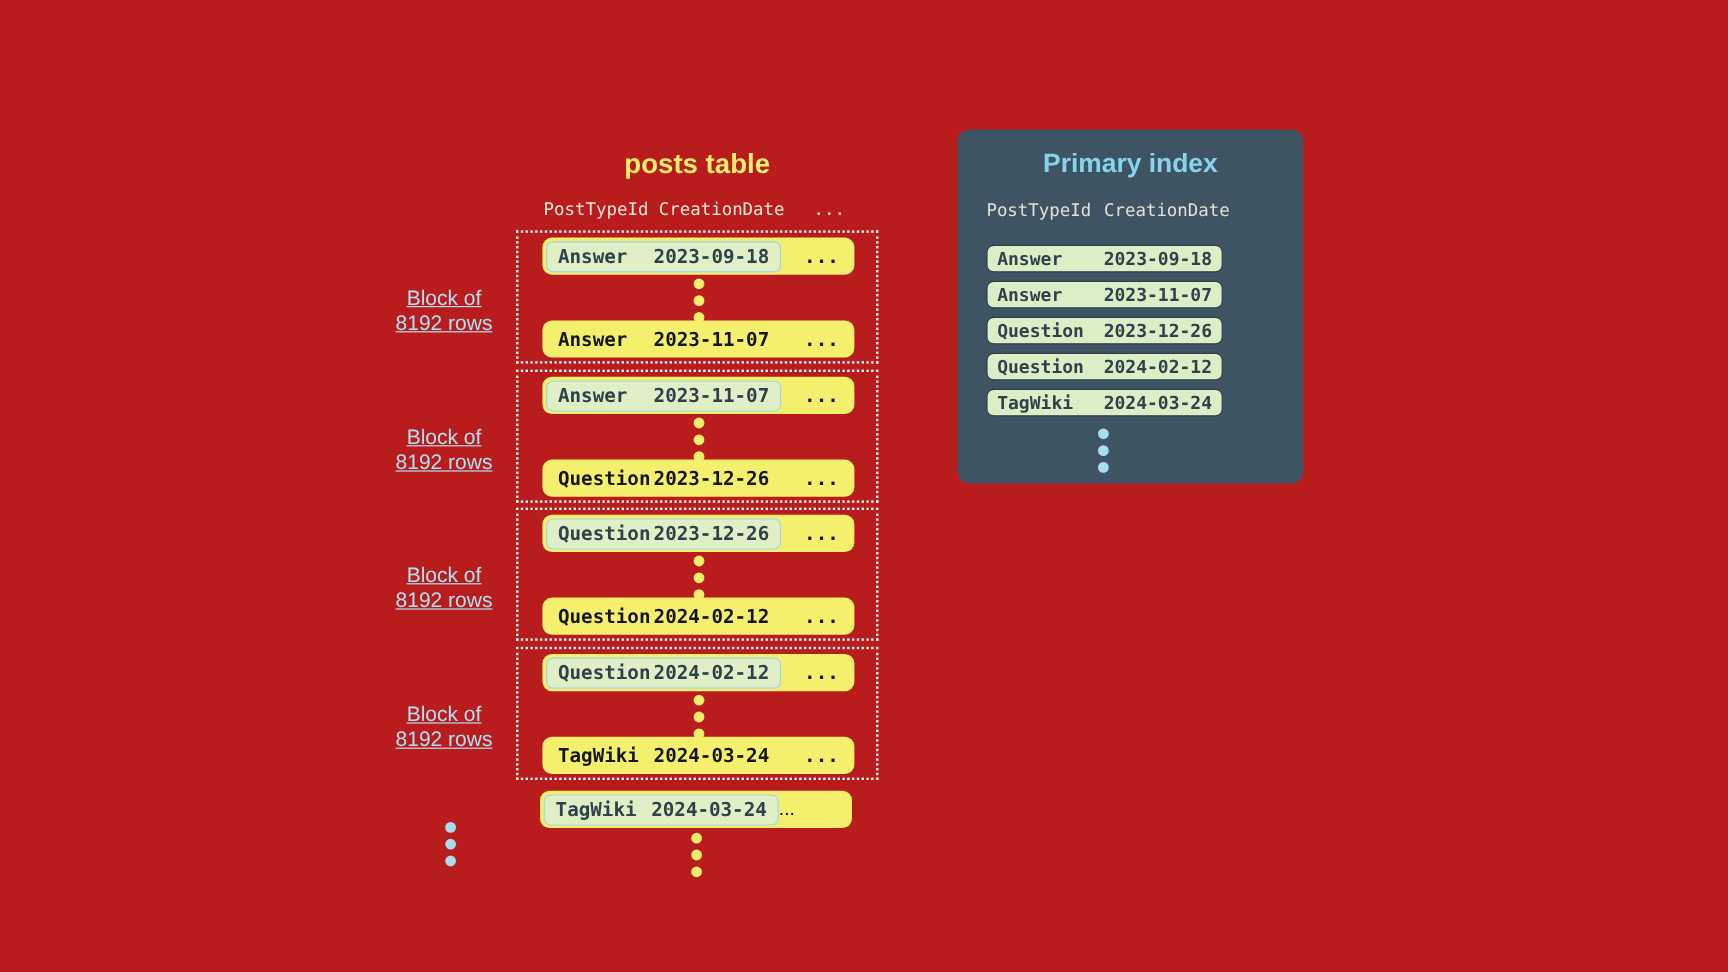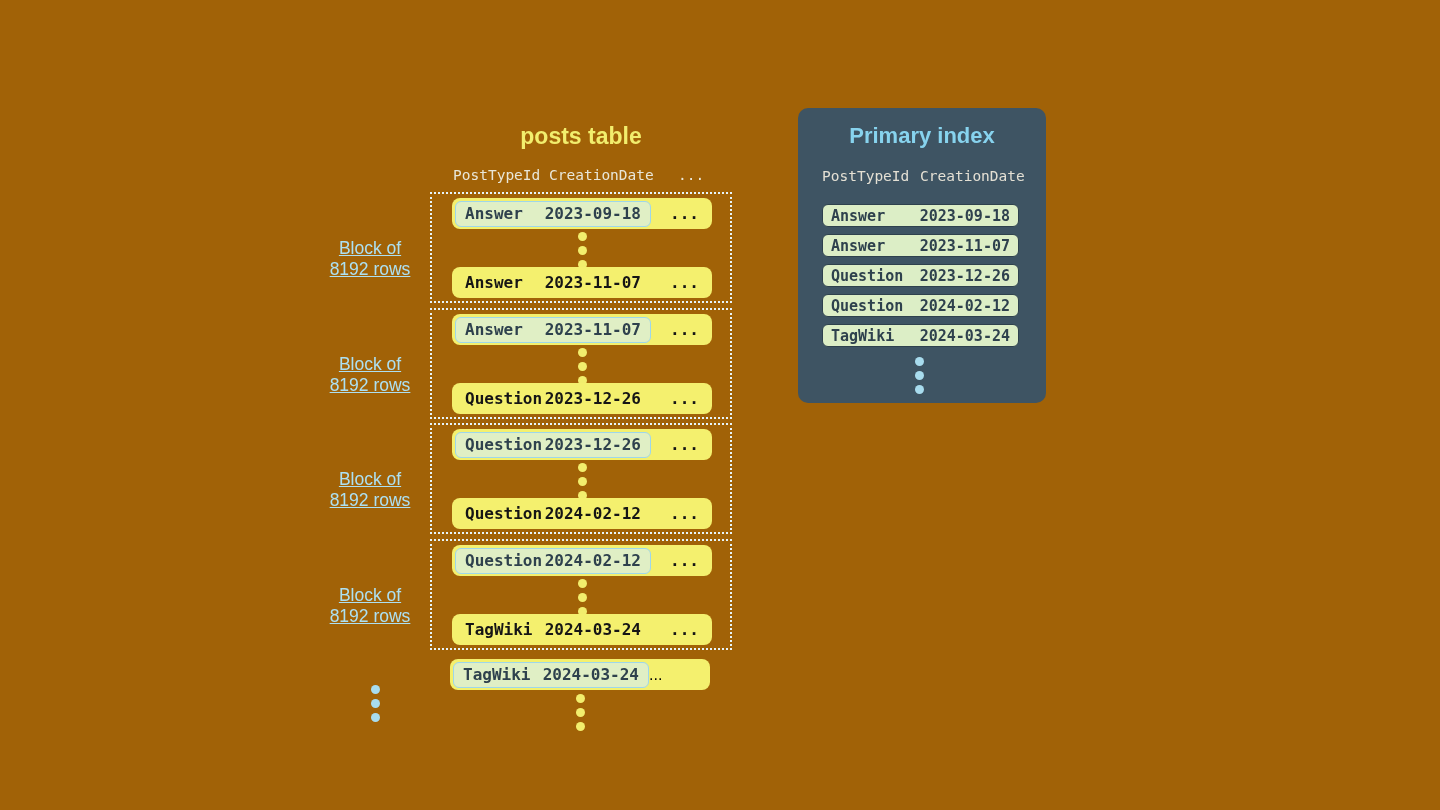--- a/index.html
+++ b/index.html
@@ -1,18 +1,18 @@
 <!DOCTYPE html>
 <html><head>
 <meta charset="utf-8">
 <style>
   html,body { margin:0; padding:0; background:#000; }
   .stage {
     position:relative; width:1440px; height:810px;
-    background:#a16207; overflow:hidden;
+    background:#b91c1c; overflow:hidden;
     font-family:"Liberation Sans", sans-serif;
   }
 
   
   .posts-title {
     position:absolute; left:430px; top:123px; width:302px;
     text-align:center; font-size:23px; font-weight:600; color:#f2ee6d;
   }
   .posts-headers { position:absolute; top:167px; left:0; height:18px;
     font-family:"DejaVu Sans Mono", monospace; font-size:14.5px; color:#e9e7d9; }
@@ -57,21 +57,21 @@
 
   .overflow-row { position:absolute; left:450px; top:659px; width:260px; height:31px;
     background:#f4f06e; border-radius:8px; display:flex; align-items:center;
     box-sizing:border-box; padding-right:13px; }
 
   .bottom-yellow-dots { left:576px; top:694px; }
   .left-blue-dots { left:371px; top:685px; }
 
   
   .index-panel {
-    position:absolute; left:798px; top:108px; width:248px; height:295px;
+    position:absolute; left:798px; top:108px; width:288px; height:295px;
     background:#3e5463; border-radius:10px;
   }
   .index-title {
     position:absolute; top:15px; left:0; width:100%;
     text-align:center; font-size:22px; font-weight:600; color:#87d3ee;
   }
   .index-headers { position:absolute; top:60px; font-family:"DejaVu Sans Mono", monospace;
     font-size:14.5px; color:#e4e0d4; }
   .ih-col1 { position:absolute; left:24px; }
   .ih-col2 { position:absolute; left:122px; }

